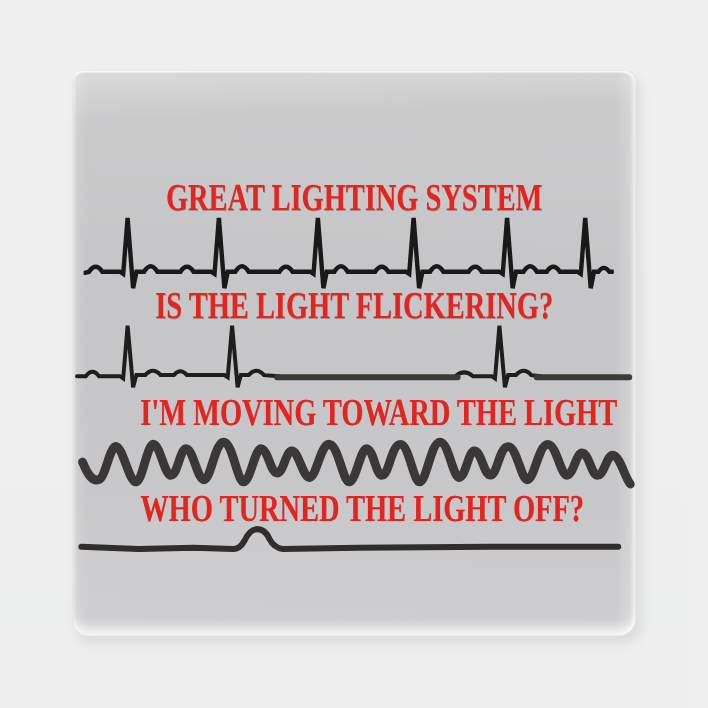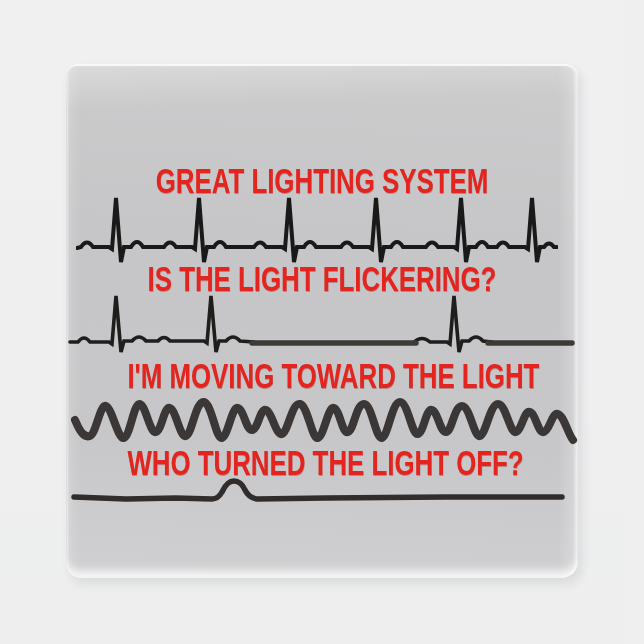--- a/index.html
+++ b/index.html
@@ -6,20 +6,21 @@
   body {
     width: 644px; height: 644px;
     background: #f0eff0;
     font-family: "Liberation Sans", sans-serif;
     overflow: hidden;
   }
   .scene {
     position: relative;
     width: 624px; height: 644px;
     background: linear-gradient(180deg, #f1f0f1 0%, #efeff0 60%, #edeeed 100%);
+    font-family: Liberation Serif, serif;
   }
   .magnet {
     position: absolute;
     left: 66px; top: 64px;
     width: 512px; height: 514px;
     border-radius: 10px 12px 16px 14px;
     background: linear-gradient(183deg, #cccccd 0%, #c6c6c8 35%, #c7c7c9 72%, #d0d0d2 100%);
     box-shadow:
       inset 0 2px 1px rgba(255,255,255,0.85),
       inset 2px 0 2px rgba(255,255,255,0.45),

